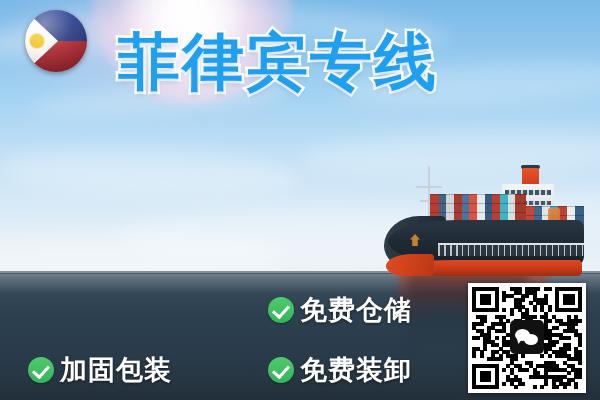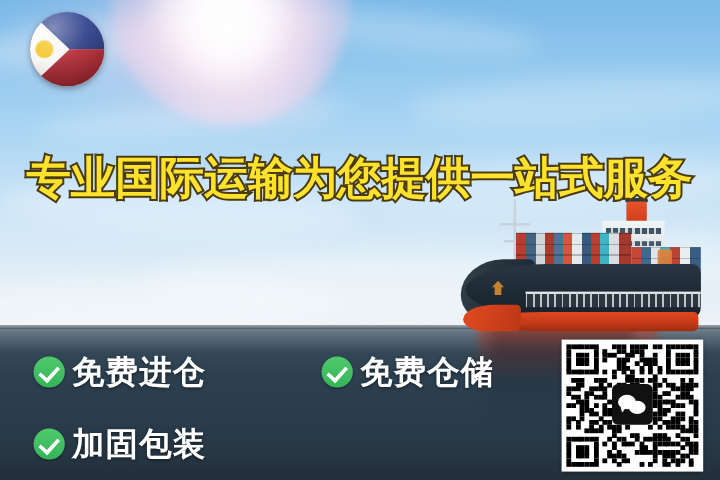--- a/index.html
+++ b/index.html
@@ -475,33 +475,33 @@
   </div>
 
   <div class="flag-badge">
     <div class="flag-blue"></div>
     <div class="flag-red"></div>
     <div class="flag-tri"></div>
     <div class="flag-sun"></div>
     <div class="flag-gloss"></div>
   </div>
 
-  <div class="title-sub1">专业国际运输为您提供一站式服务</div>
-
-  <div class="feature f1">
-    <div class="check"></div>
-    <span class="feature-label">免费进仓</span>
-  </div>
+  <div class="title-main">菲律宾专线</div>
+
   <div class="feature f2">
     <div class="check"></div>
     <span class="feature-label">免费仓储</span>
   </div>
   <div class="feature f3">
     <div class="check"></div>
     <span class="feature-label">加固包装</span>
+  </div>
+  <div class="feature f4">
+    <div class="check"></div>
+    <span class="feature-label">免费装卸</span>
   </div>
 
   <div class="qr-wrap">
     <div class="qr-canvas" id="qr-canvas">
         <div class="qr-dot" style="left: 0px; top: 0px; width: 4px; height: 4px;"></div>
         <div class="qr-dot" style="left: 3.7931px; top: 0px; width: 4px; height: 4px;"></div>
         <div class="qr-dot" style="left: 7.58621px; top: 0px; width: 4px; height: 4px;"></div>
         <div class="qr-dot" style="left: 11.3793px; top: 0px; width: 4px; height: 4px;"></div>
         <div class="qr-dot" style="left: 15.1724px; top: 0px; width: 4px; height: 4px;"></div>
         <div class="qr-dot" style="left: 18.9655px; top: 0px; width: 4px; height: 4px;"></div>

